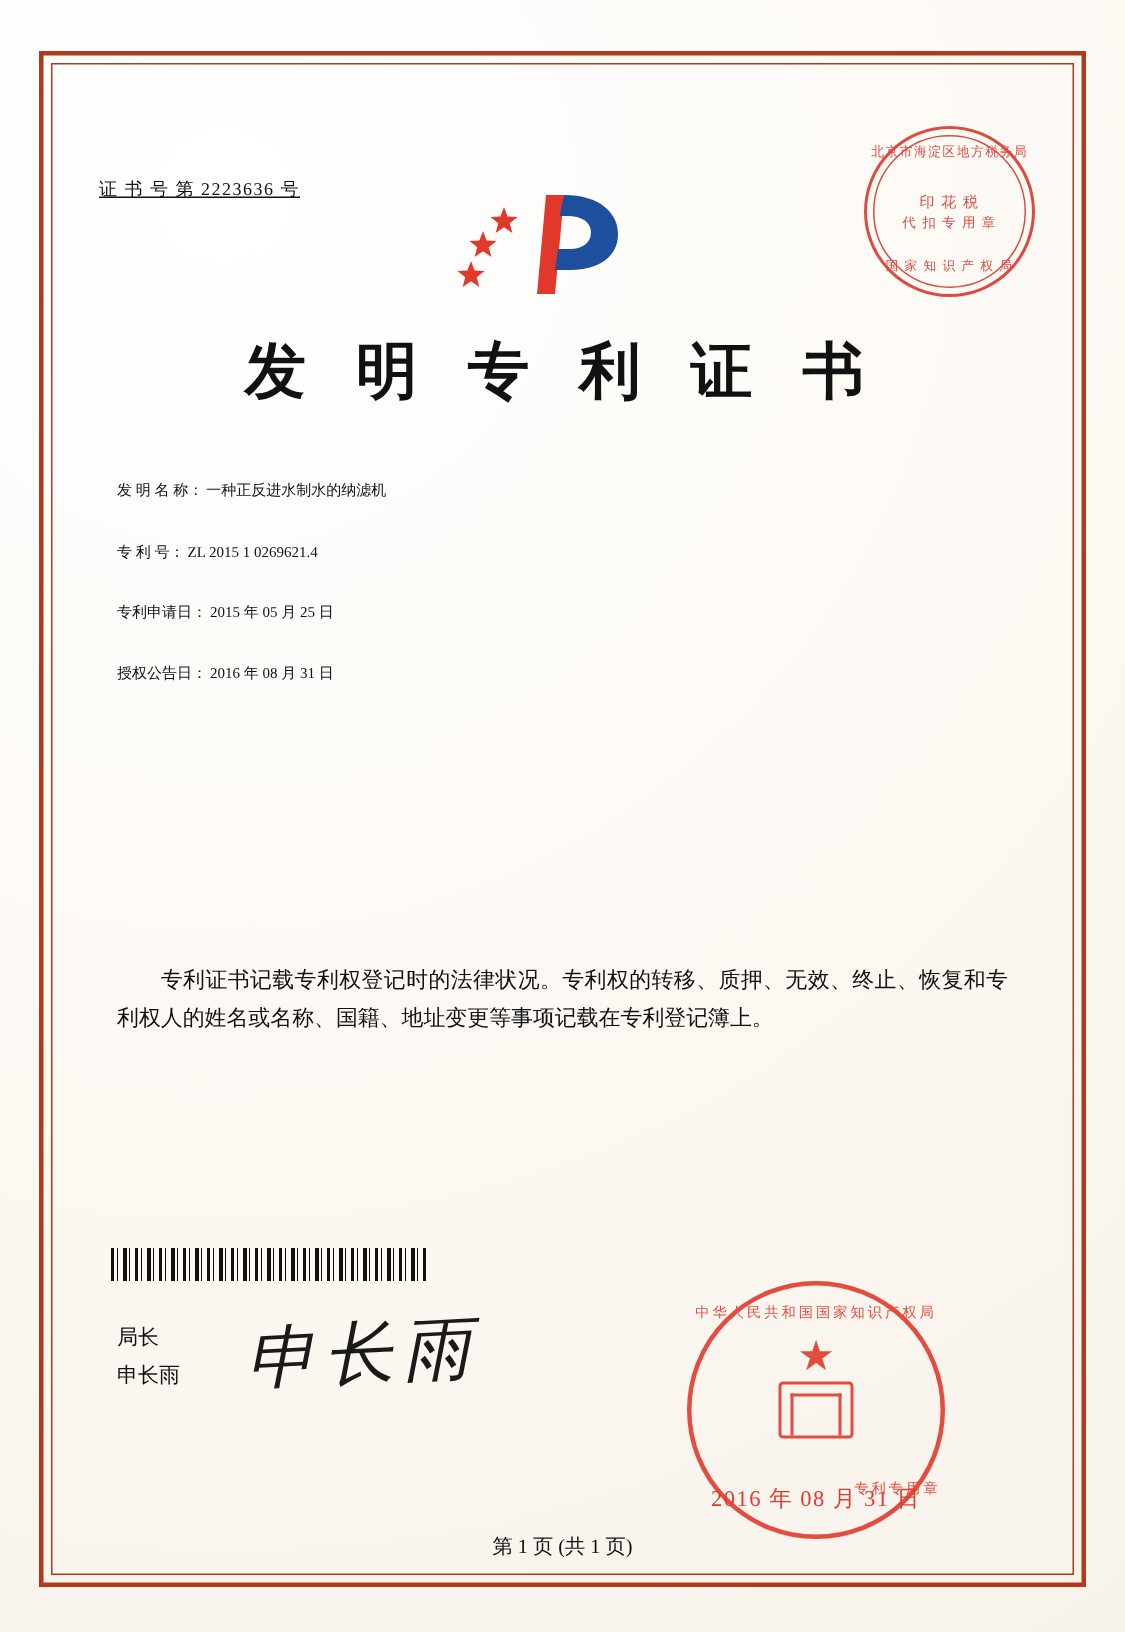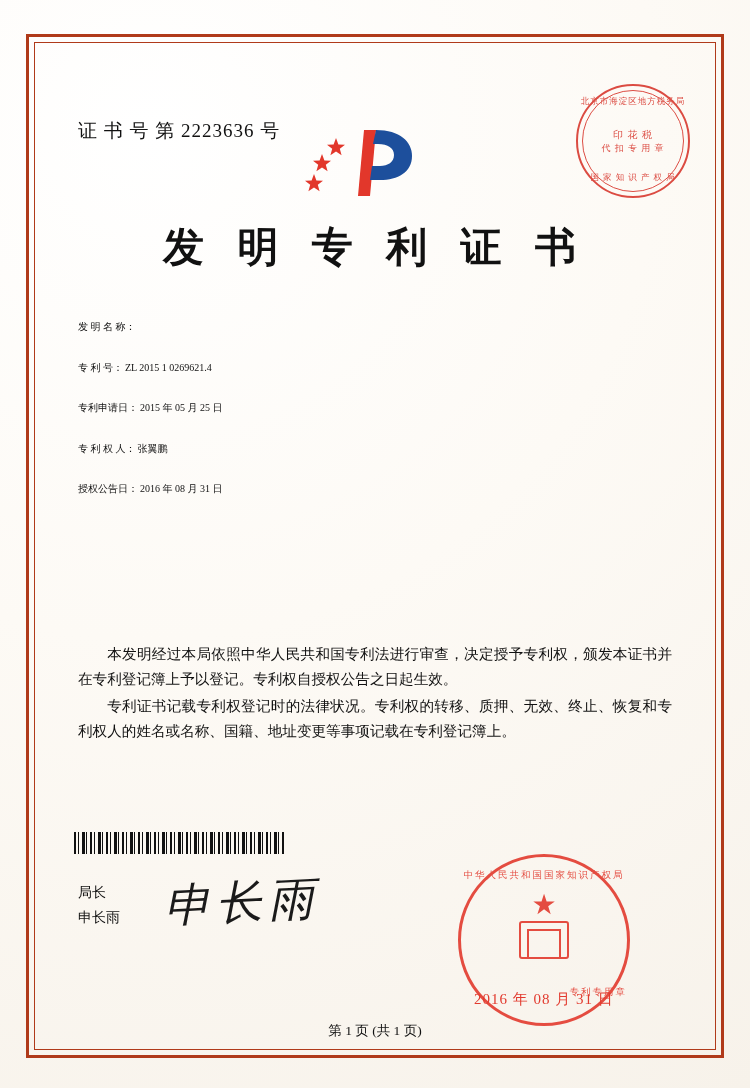--- a/index.html
+++ b/index.html
@@ -33,25 +33,26 @@
     border: 1px solid #b03a1a;
   }
   .content {
     position: absolute;
     left: 34px; top: 42px; right: 34px; bottom: 38px;
   }
 
   
   .cert-no {
     position: absolute;
-    left: 44px;
+    left: 32px;
     top: 76px;
-    font-size: 19px;
-    letter-spacing: 1px;
-    color: #111;
+    font-size: 12px;
+    letter-spacing: 1px;
+    color: #111;
+    text-decoration: underline;
   }
 
   
   .logo {
     position: absolute;
     left: 266px;
     top: 78px;
     width: 130px;
     height: 90px;
   }
@@ -302,41 +303,37 @@
       <div class="ring"></div>
       <div class="arc-top">北京市海淀区地方税务局</div>
       <div class="mid1">印 花 税</div>
       <div class="mid2">代 扣 专 用 章</div>
       <div class="arc-bottom">国 家 知 识 产 权 局</div>
     </div>
 
     <div class="fields">
       <div class="field">
         <span class="label">发 明 名 称：</span>
+        <span class="value">一种正反进水制水的纳滤机</span>
       </div>
       <div class="field">
         <span class="label">专 利 号：</span>
         <span class="value">ZL 2015 1 0269621.4</span>
       </div>
       <div class="field">
         <span class="label">专利申请日：</span>
         <span class="value">2015 年 05 月 25 日</span>
       </div>
       <div class="field">
-        <span class="label">专 利 权 人：</span>
-        <span class="value">张翼鹏</span>
-      </div>
-      <div class="field">
         <span class="label">授权公告日：</span>
         <span class="value">2016 年 08 月 31 日</span>
       </div>
     </div>
 
     <div class="body-text">
-      <p>本发明经过本局依照中华人民共和国专利法进行审查，决定授予专利权，颁发本证书并在专利登记簿上予以登记。专利权自授权公告之日起生效。</p>
       <p>专利证书记载专利权登记时的法律状况。专利权的转移、质押、无效、终止、恢复和专利权人的姓名或名称、国籍、地址变更等事项记载在专利登记簿上。</p>
     </div>
 
     <div class="barcode"></div>
 
     <div class="sig-block">
       <div>局长</div>
       <div>申长雨</div>
     </div>
 

